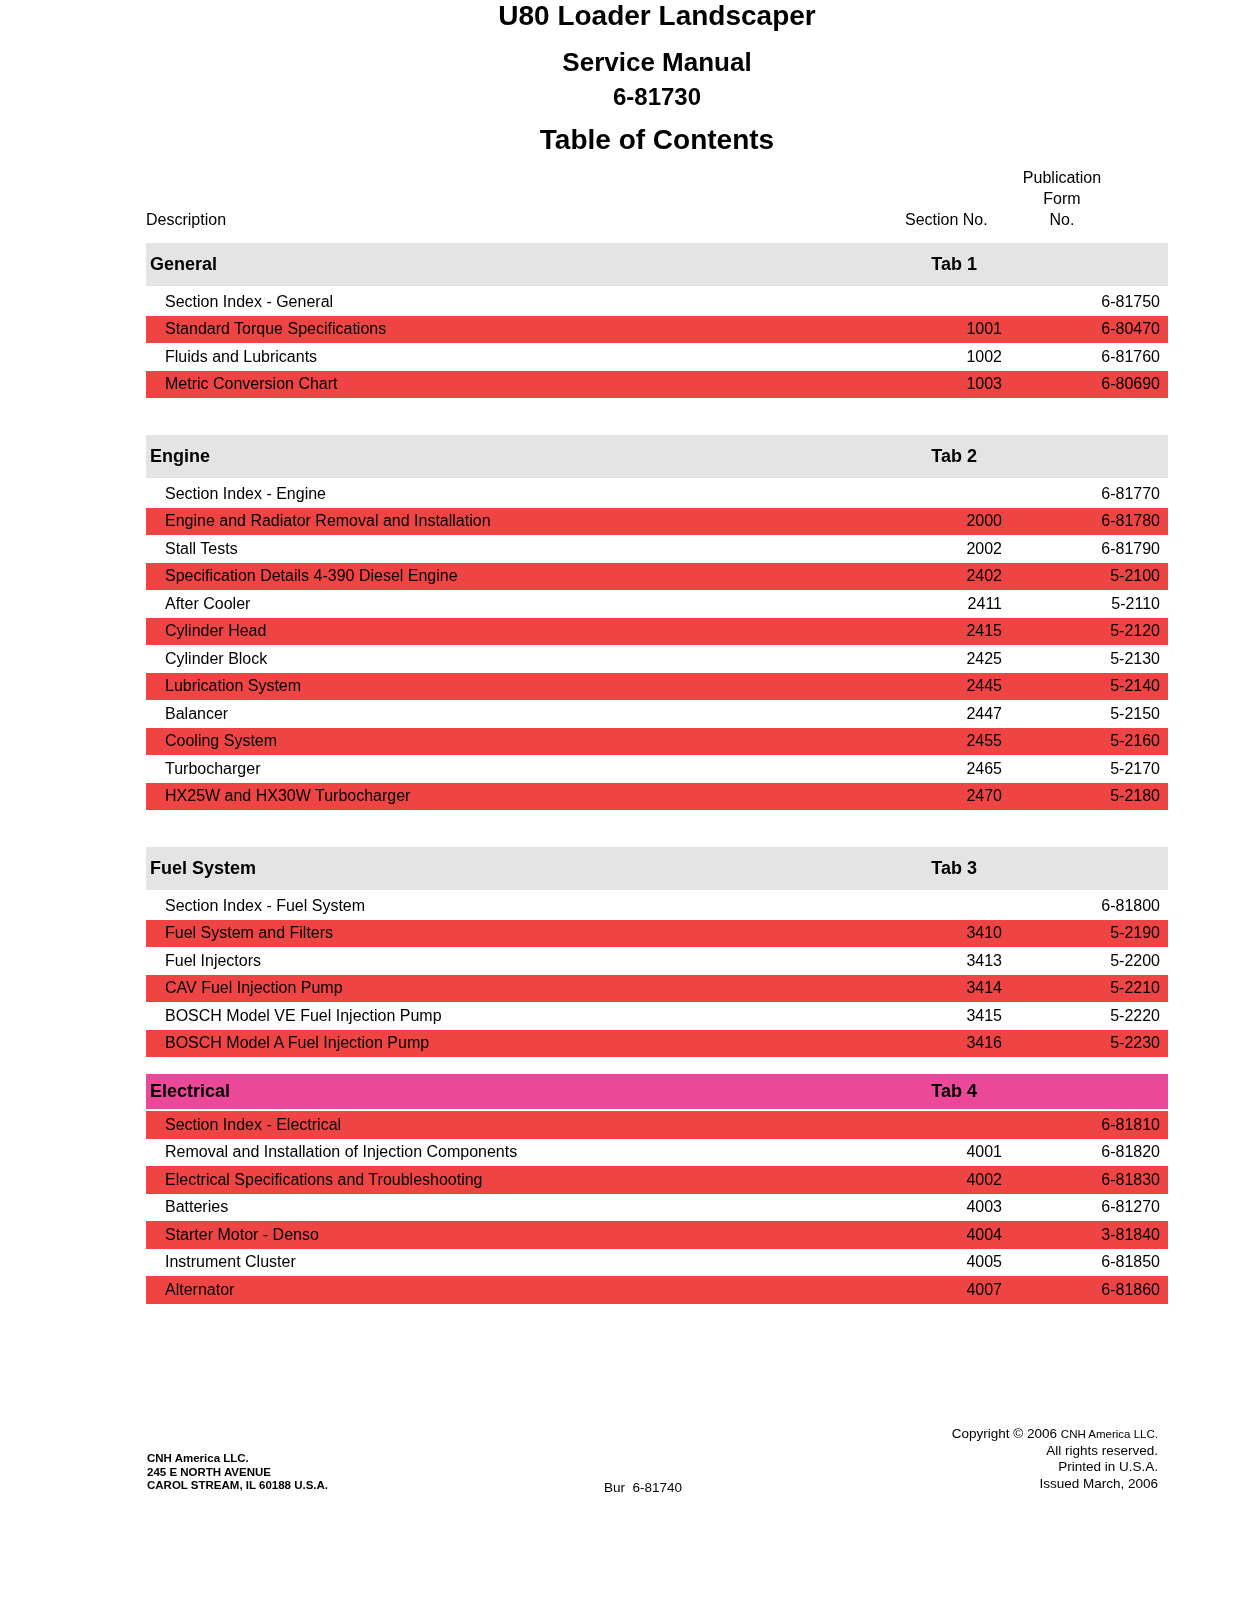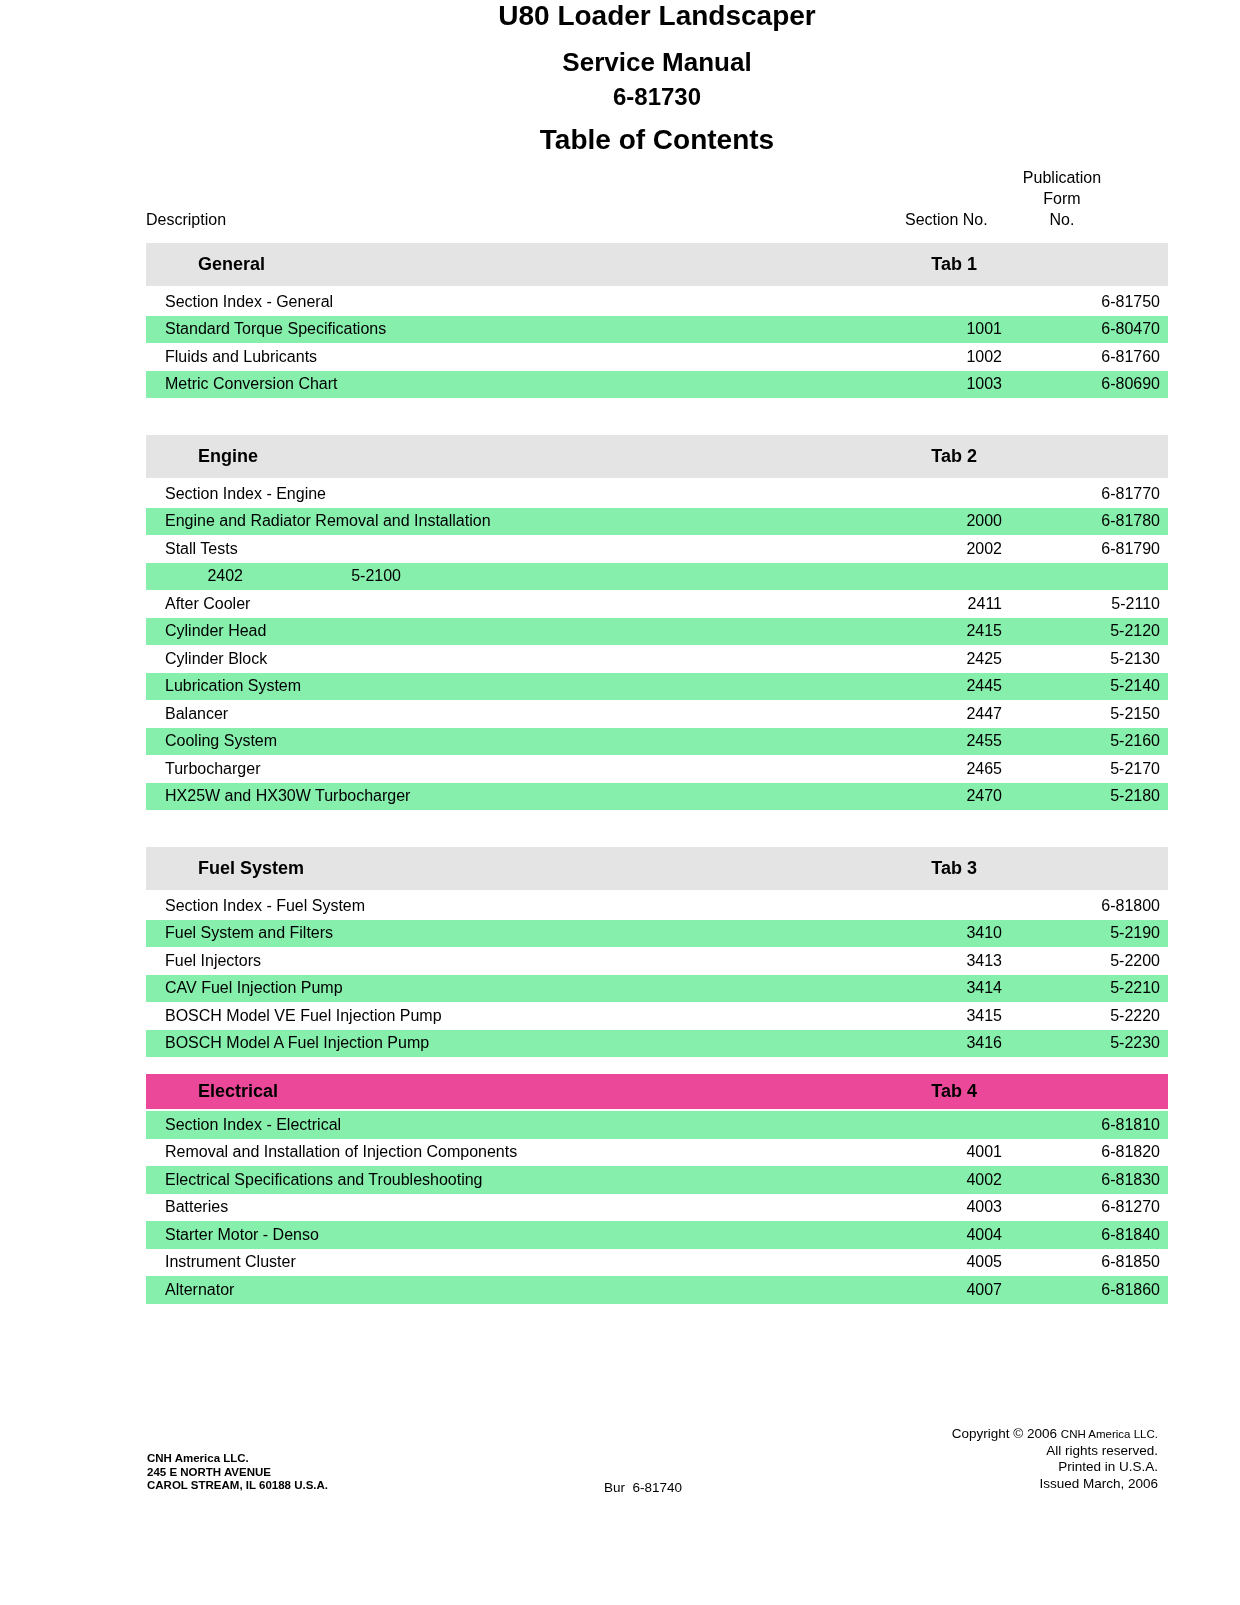--- a/index.html
+++ b/index.html
@@ -26,26 +26,26 @@
   .ch-sec  { width: 100px; text-align: right; padding-right: 32px; white-space: nowrap; }
   .ch-pub  { width: 163px; text-align: center; padding-right: 49px; }
 
   
   #toc { margin-top: 13px; }
   .toc-section + .toc-section { margin-top: 37px; }
   .toc-section + .toc-section.plain { margin-top: 17px; }
   .section-header { display: flex; align-items: center; height: 43px; font-weight: bold; font-size: 18px; }
   .section-header.shaded { background: #e4e4e4; }
   .section-header.plain  { background: #ec4899; height: 35px; }
-  .sh-name { flex: 1; padding-left: 4px; white-space: nowrap; margin-left: 48px; }
+  .sh-name { flex: 1; padding-left: 4px; white-space: nowrap; }
   .sh-tab  { width: 100px; text-align: right; padding-right: 28px; white-space: nowrap; }
   .sh-pub  { width: 163px; }
   .rows { margin-top: 2px; }
   .toc-row { display: flex; align-items: center; height: 27.5px; font-size: 16px; }
-  .toc-row.shaded { background: #86efac; }
+  .toc-row.shaded { background: #ef4444; }
   .cell-desc { flex: 1; padding-left: 19px; white-space: nowrap; overflow: hidden; }
   .cell-sec  { width: 100px; text-align: right; padding-right: 3px; white-space: nowrap; }
   .cell-pub  { width: 163px; text-align: right; padding-right: 8px; white-space: nowrap; }
 
   
   .footer-left {
     position: absolute; left: 147px; top: 1452px;
     font-weight: bold; font-size: 11.5px; line-height: 13.5px; white-space: nowrap;
   }
   .footer-center {
@@ -127,20 +127,21 @@
               <div class="cell-desc">Engine and Radiator Removal and Installation</div>
               <div class="cell-sec">2000</div>
               <div class="cell-pub">6-81780</div>
             </div>
             <div class="toc-row">
               <div class="cell-desc">Stall Tests</div>
               <div class="cell-sec">2002</div>
               <div class="cell-pub">6-81790</div>
             </div>
             <div class="toc-row shaded">
+              <div class="cell-desc">Specification Details 4-390 Diesel Engine</div>
               <div class="cell-sec">2402</div>
               <div class="cell-pub">5-2100</div>
             </div>
             <div class="toc-row">
               <div class="cell-desc">After Cooler</div>
               <div class="cell-sec">2411</div>
               <div class="cell-pub">5-2110</div>
             </div>
             <div class="toc-row shaded">
               <div class="cell-desc">Cylinder Head</div>
@@ -241,21 +242,21 @@
               <div class="cell-pub">6-81830</div>
             </div>
             <div class="toc-row">
               <div class="cell-desc">Batteries</div>
               <div class="cell-sec">4003</div>
               <div class="cell-pub">6-81270</div>
             </div>
             <div class="toc-row shaded">
               <div class="cell-desc">Starter Motor - Denso</div>
               <div class="cell-sec">4004</div>
-              <div class="cell-pub">6-81840</div>
+              <div class="cell-pub">3-81840</div>
             </div>
             <div class="toc-row">
               <div class="cell-desc">Instrument Cluster</div>
               <div class="cell-sec">4005</div>
               <div class="cell-pub">6-81850</div>
             </div>
             <div class="toc-row shaded">
               <div class="cell-desc">Alternator</div>
               <div class="cell-sec">4007</div>
               <div class="cell-pub">6-81860</div>

